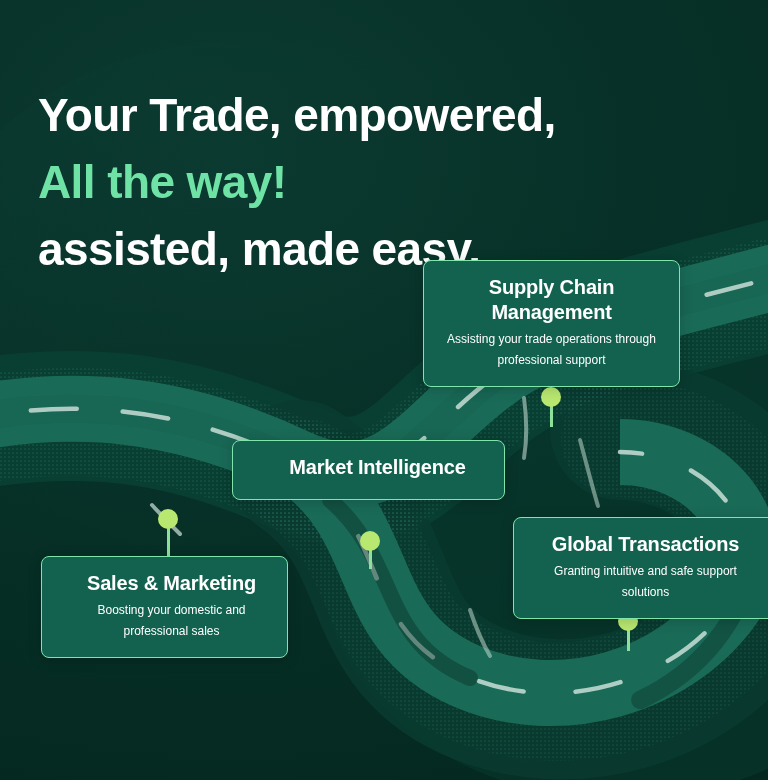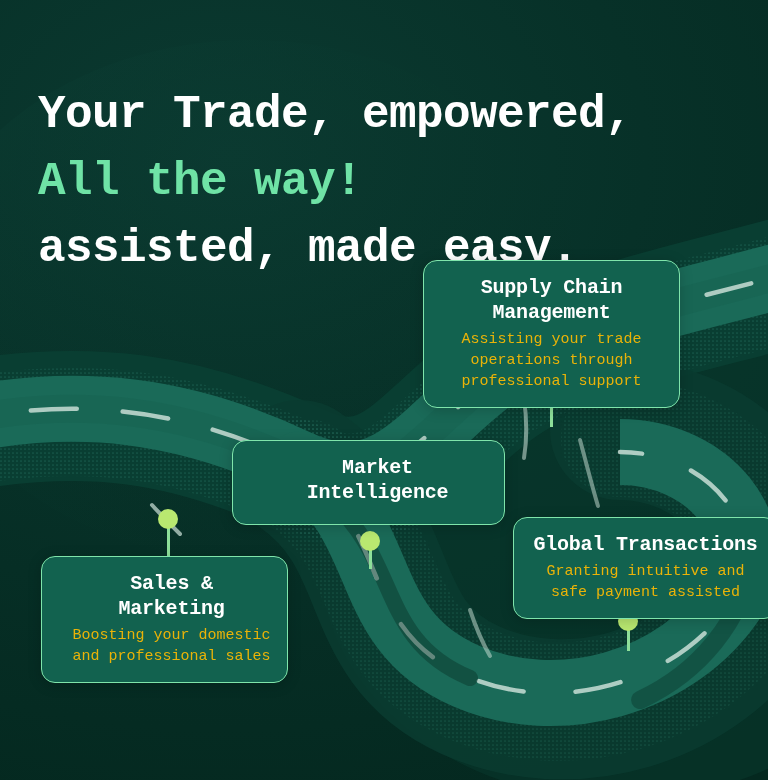--- a/index.html
+++ b/index.html
@@ -6,21 +6,21 @@
     margin: 0;
     padding: 0;
     background: #041f1a;
   }
   #stage {
     position: relative;
     width: 768px;
     height: 780px;
     overflow: hidden;
     background: radial-gradient(ellipse 120% 90% at 30% 20%, #0b3a31 0%, #073128 45%, #04281f 100%);
-    font-family: Liberation Mono, monospace;
+    font-family: Liberation Sans, sans-serif;
     -webkit-font-smoothing: antialiased;
   }
 
   
   #road-layer {
     position: absolute;
     inset: 0;
     width: 768px;
     height: 780px;
   }
@@ -44,38 +44,38 @@
   .headline-line.accent {
     color: #6fe3a6;
   }
 
   
   .card {
     position: absolute;
     box-sizing: border-box;
     background: #12624f;
     border: 1.6px solid #7fe5ab;
-    border-radius: 14px;
+    border-radius: 8px;
     padding: 14px 16px 15px;
     text-align: center;
     z-index: 30;
     box-shadow: 0 2px 14px rgba(0,0,0,0.18);
   }
   .card-title {
     font-size: 20px;
     font-weight: 700;
     color: #ffffff;
     line-height: 25px;
     letter-spacing: -0.2px;
     margin: 0 0 4px 0;
   }
   .card-desc {
-    font-size: 15px;
+    font-size: 12px;
     font-weight: 400;
-    color: #eab308;
+    color: #ffffff;
     line-height: 21px;
     margin: 0;
   }
 
   
   #card-supply    { left: 423px; top: 260px;  width: 257px; }
   #card-market    { left: 232px; top: 440px;  width: 273px; padding-left: 34px; }
   #card-global    { left: 513px; top: 517px;  width: 265px; }
   #card-sales     { left: 41px;  top: 556px;  width: 247px; padding-left: 30px; }
 
@@ -224,21 +224,21 @@
     <div class="card-title">Supply Chain Management</div>
     <div class="card-desc">Assisting your trade operations through professional support</div>
   </div>
 
   <div class="card" id="card-market">
     <div class="card-title">Market Intelligence</div>
   </div>
 
   <div class="card" id="card-global">
     <div class="card-title">Global Transactions</div>
-    <div class="card-desc">Granting intuitive and safe payment assisted</div>
+    <div class="card-desc">Granting intuitive and safe support solutions</div>
   </div>
 
   <div class="card" id="card-sales">
     <div class="card-title">Sales &amp; Marketing</div>
     <div class="card-desc">Boosting your domestic and professional sales</div>
   </div>
 
 </div>
 
 </body></html>

